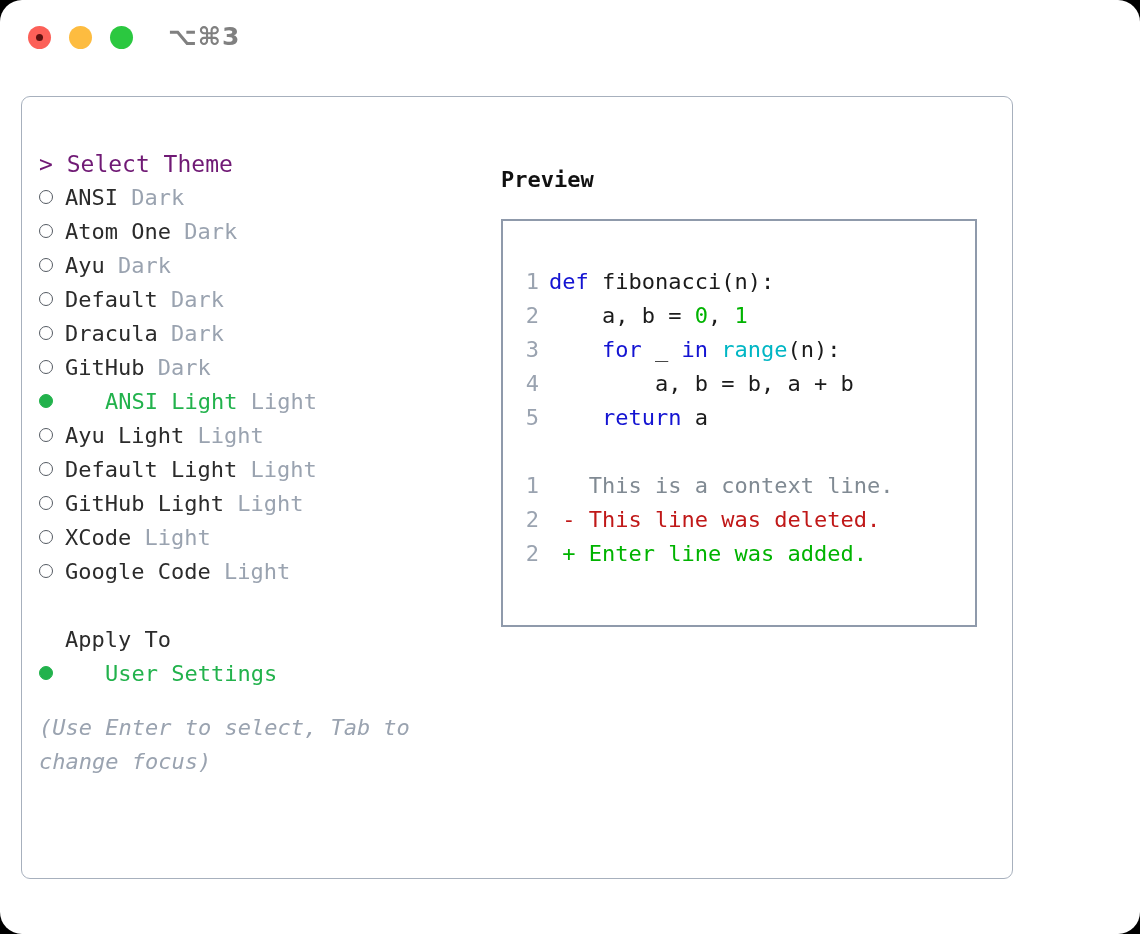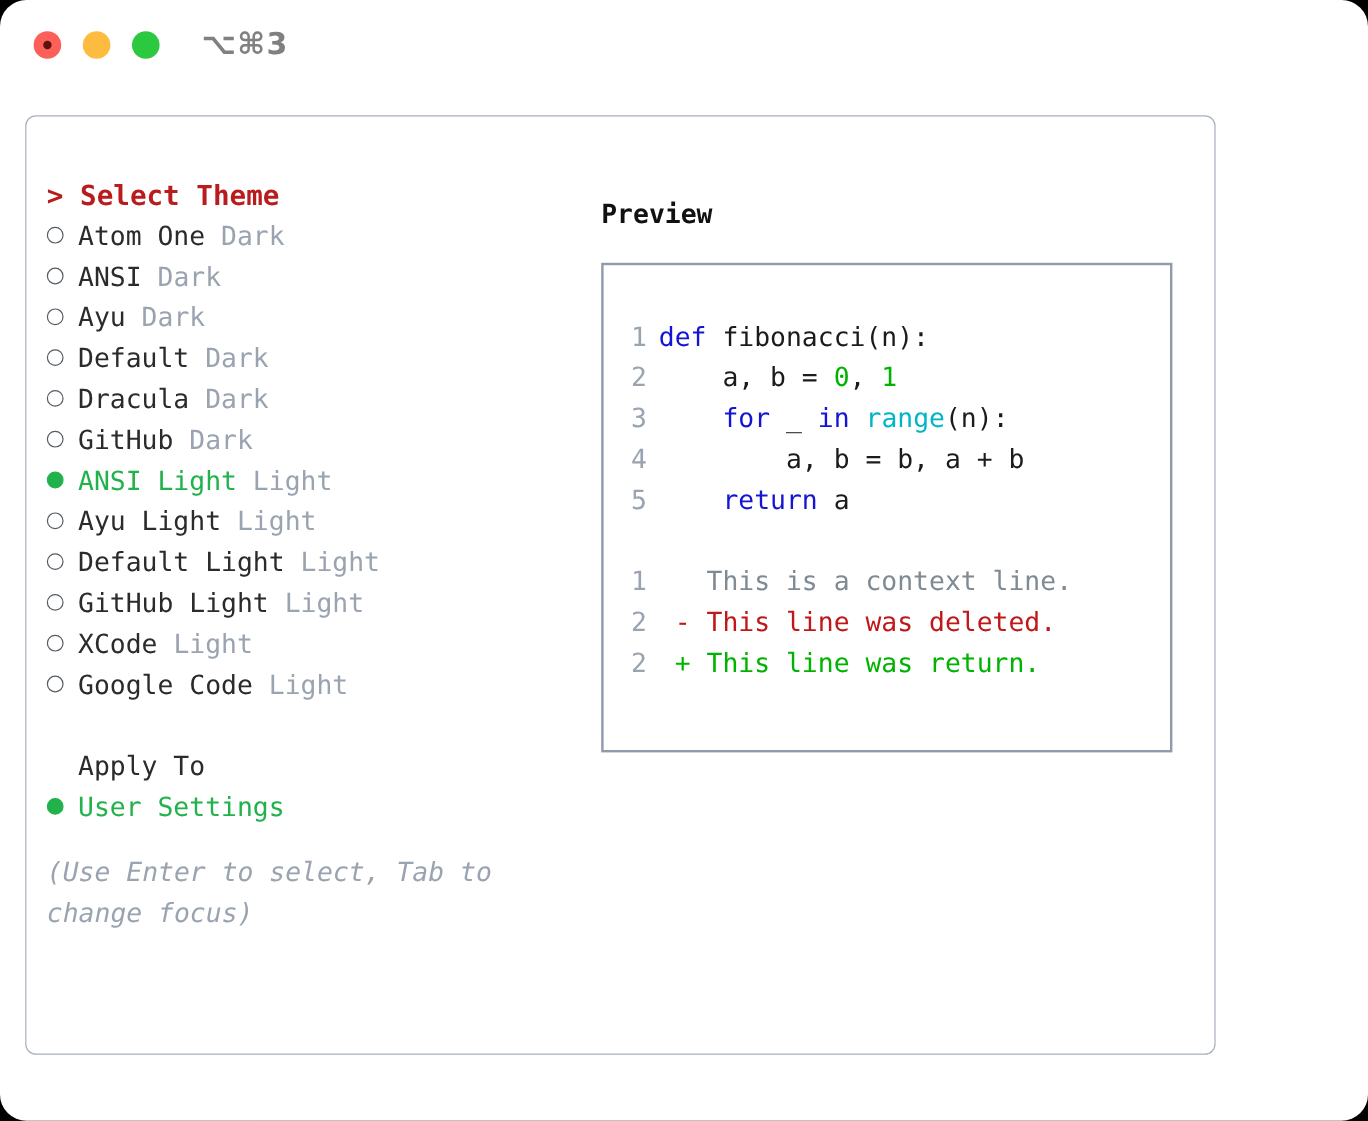--- a/index.html
+++ b/index.html
@@ -84,40 +84,40 @@
     width: 430px;
   }
   .row {
     height: 34px;
     line-height: 34px;
     font-size: 22px;
     white-space: nowrap;
     color: #2b2b2b;
   }
   .heading {
-    font-weight: bold;
-    color: #b91c1c;
+    font-weight: normal;
+    color: #701a75;
     font-size: 23px;
   }
   .radio {
     display: inline-block;
     width: 14px;
     height: 14px;
     border-radius: 50%;
     border: 1.6px solid #555b63;
     box-sizing: border-box;
     vertical-align: 1px;
     margin-right: 12px;
   }
   .radio.on {
     background: #22b24c;
     border-color: #22b24c;
   }
   .name  { color: #2b2b2b; }
-  .name.sel { color: #22b24c; }
+  .name.sel { color: #22b24c; margin-left: 40px; }
   .tag   { color: #9aa3b0; }
   .sub-heading {
     padding-left: 26px;
     color: #2b2b2b;
     font-size: 22px;
   }
   .spacer { height: 34px; }
   .hint {
     margin-top: 20px;
     font-size: 22px;
@@ -193,22 +193,22 @@
       <span class="dot green"></span>
     </div>
     <div class="title-text">⌥⌘3</div>
   </div>
 
   <div class="panel">
 
     <div class="left-col">
       <div class="row heading">&gt; Select Theme</div>
       <div id="theme-list">
+          <div class="row"><span class="radio"></span><span class="name">ANSI</span> <span class="tag">Dark</span></div>
           <div class="row"><span class="radio"></span><span class="name">Atom One</span> <span class="tag">Dark</span></div>
-          <div class="row"><span class="radio"></span><span class="name">ANSI</span> <span class="tag">Dark</span></div>
           <div class="row"><span class="radio"></span><span class="name">Ayu</span> <span class="tag">Dark</span></div>
           <div class="row"><span class="radio"></span><span class="name">Default</span> <span class="tag">Dark</span></div>
           <div class="row"><span class="radio"></span><span class="name">Dracula</span> <span class="tag">Dark</span></div>
           <div class="row"><span class="radio"></span><span class="name">GitHub</span> <span class="tag">Dark</span></div>
           <div class="row"><span class="radio on"></span><span class="name sel">ANSI Light</span> <span class="tag">Light</span></div>
           <div class="row"><span class="radio"></span><span class="name">Ayu Light</span> <span class="tag">Light</span></div>
           <div class="row"><span class="radio"></span><span class="name">Default Light</span> <span class="tag">Light</span></div>
           <div class="row"><span class="radio"></span><span class="name">GitHub Light</span> <span class="tag">Light</span></div>
           <div class="row"><span class="radio"></span><span class="name">XCode</span> <span class="tag">Light</span></div>
           <div class="row"><span class="radio"></span><span class="name">Google Code</span> <span class="tag">Light</span></div>
@@ -221,18 +221,18 @@
           <div class="row"><span class="radio on"></span><span class="name sel">User Settings</span></div>
         </div>
 
       <div class="hint">(Use Enter to select, Tab to change focus)</div>
     </div>
 
     <div class="right-col">
       <div class="preview-title">Preview</div>
       <div class="preview-box">
         <div class="code" id="code-block"><div><span class="ln">1</span><span class="kw">def</span><span class="fn"> fibonacci(n):</span></div><div><span class="ln">2</span><span class="pl">    a, b = </span><span class="num">0</span><span class="pl">, </span><span class="num">1</span></div><div><span class="ln">3</span><span class="pl">    </span><span class="kw">for</span><span class="pl"> _ </span><span class="kw">in</span><span class="pl"> </span><span class="bi">range</span><span class="pl">(n):</span></div><div><span class="ln">4</span><span class="pl">        a, b = b, a + b</span></div><div><span class="ln">5</span><span class="pl">    </span><span class="kw">return</span><span class="pl"> a</span></div></div>
-        <div class="diff" id="diff-block"><div><span class="ln">1</span><span class="ctx">   This is a context line.</span></div><div><span class="ln">2</span><span class="del"> - This line was deleted.</span></div><div><span class="ln">2</span><span class="add"> + This line was return.</span></div></div>
+        <div class="diff" id="diff-block"><div><span class="ln">1</span><span class="ctx">   This is a context line.</span></div><div><span class="ln">2</span><span class="del"> - This line was deleted.</span></div><div><span class="ln">2</span><span class="add"> + Enter line was added.</span></div></div>
       </div>
     </div>
 
   </div>
 </div>
 
 </body></html>

